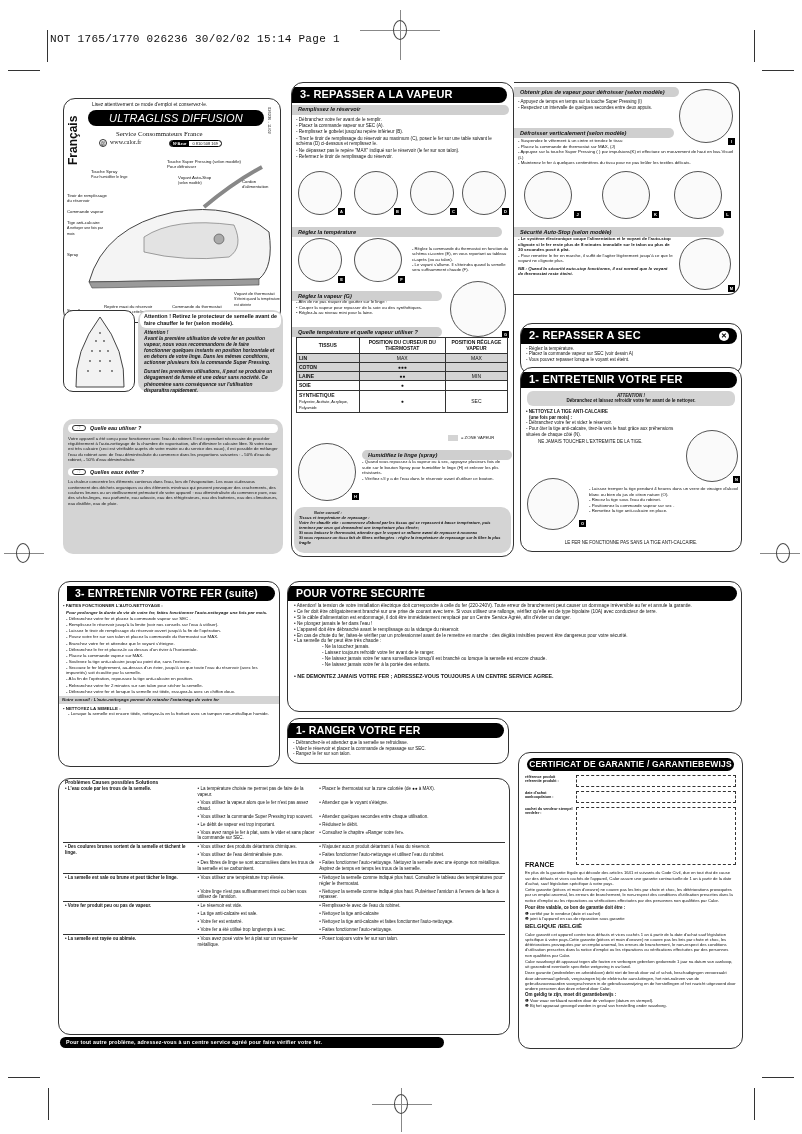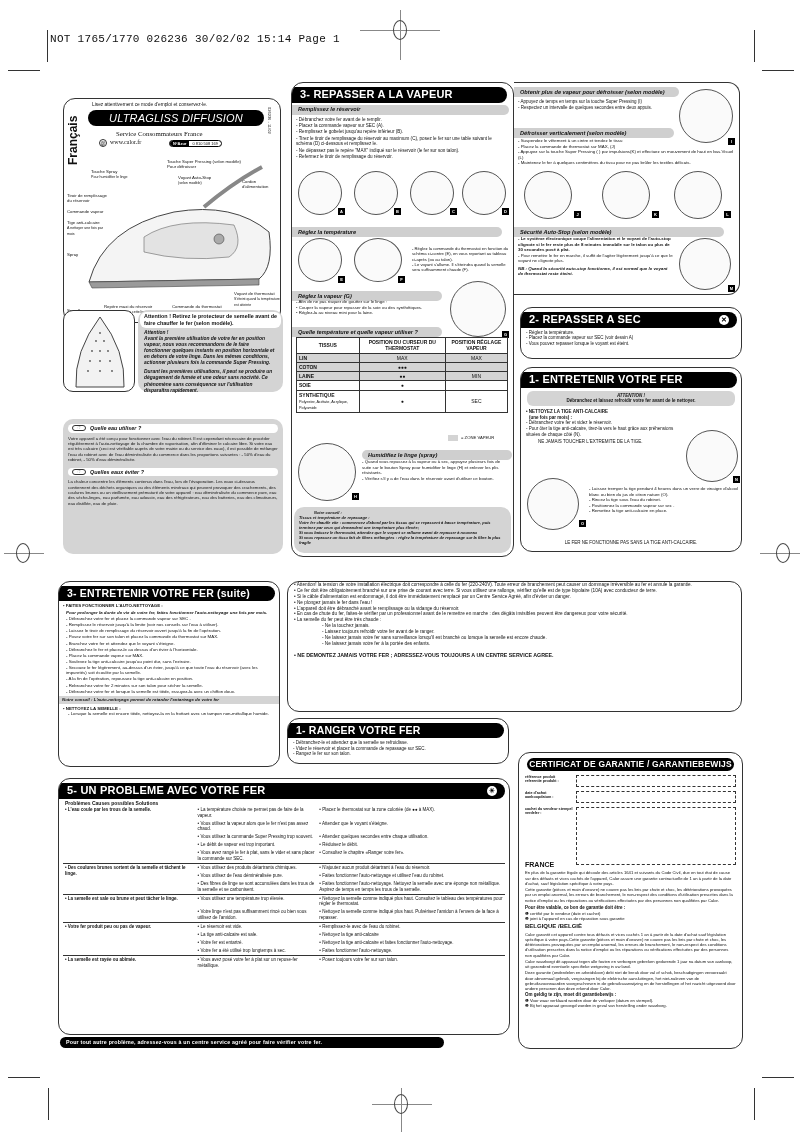--- a/index.html
+++ b/index.html
@@ -249,21 +249,21 @@
   <div class="abs sub" style="left:0;top:142px;width:210px">Sécurité Auto-Stop (selon modèle)</div>
   <div class="abs" style="left:4px;top:153px;width:155px;font-size:4.4px">
     <div style="font-weight:bold">- Le système électronique coupe l'alimentation et le voyant de l'auto-stop clignote si le fer reste plus de 8 minutes immobile sur le talon ou plus de 30 secondes posé à plat.</div>
     <div>- Pour remettre le fer en marche, il suffit de l'agiter légèrement jusqu'à ce que le voyant ne clignote plus.</div>
     <div style="font-weight:bold;font-style:italic;margin-top:2px">NB : Quand la sécurité auto-stop fonctionne, il est normal que le voyant de thermostat reste éteint.</div>
   </div>
   <div class="illus" style="left:165px;top:155px;width:52px;height:52px"></div>
   <div class="tag" style="left:214px;top:202px">M</div>
 </div>
 
-<div class="panel" style="left:520px;top:307px;width:222px;height:52px">
+<div class="panel" style="left:520px;top:323px;width:222px;height:52px">
   <div class="bar" style="margin:4px 4px 2px 0;font-size:11px;display:flex;justify-content:space-between;align-items:center">
     <span>2- REPASSER A SEC</span>
     <span style="width:10px;height:10px;background:#fff;color:#000;border-radius:50%;font-size:7px;text-align:center;line-height:10px">✕</span>
   </div>
   <div style="padding:0 5px;font-size:4.5px">
     <div>- Réglez la température.</div>
     <div>- Placez la commande vapeur sur SEC (voir dessin A)</div>
     <div>- Vous pouvez repasser lorsque le voyant est éteint.</div>
   </div>
 </div>
@@ -288,21 +288,21 @@
   <div class="abs" style="left:68px;top:118px;width:150px;font-size:4.4px">
     <div>- Laissez tremper la tige pendant 4 heures dans un verre de vinaigre d'alcool blanc ou bien du jus de citron nature (O).</div>
     <div>- Rincez la tige sous l'eau du robinet.</div>
     <div>- Positionnez la commande vapeur sur sec .</div>
     <div>- Remettez la tige anti-calcaire en place.</div>
   </div>
   <div class="abs" style="left:0;top:172px;width:220px;text-align:center;font-size:4.5px">LE FER NE FONCTIONNE PAS SANS LA TIGE ANTI-CALCAIRE.</div>
 </div>
 
 <div class="panel" style="left:58px;top:581px;width:222px;height:186px">
-  <div class="bar" style="margin:4px 4px 2px 0;font-size:10.5px">3- ENTRETENIR VOTRE FER (suite)</div>
+  <div class="bar" style="margin:4px 4px 2px 8px;font-size:10.5px">3- ENTRETENIR VOTRE FER (suite)</div>
   <div style="padding:0 4px;font-size:4.4px">
     <div style="font-weight:bold">• FAITES FONCTIONNER L'AUTO-NETTOYAGE :</div>
     <div style="font-weight:bold;font-style:italic;padding-left:3px;margin:1px 0">Pour prolonger la durée de vie de votre fer, faites fonctionner l'auto-nettoyage une fois par mois.</div>
     <ul class="ul" style="padding-left:3px">
       <li>- Débranchez votre fer et placez la commande vapeur sur SEC .</li>
       <li>- Remplissez le réservoir jusqu'à la limite (voir nos conseils sur l'eau à utiliser).</li>
       <li>- Laissez le tiroir de remplissage du réservoir ouvert jusqu'à la fin de l'opération.</li>
       <li>- Posez votre fer sur son talon et placez la commande du thermostat sur MAX.</li>
       <li>- Branchez votre fer et attendez que le voyant s'éteigne.</li>
       <li>- Débranchez le fer et placez-le au dessus d'un évier à l'horizontale.</li>
@@ -313,20 +313,21 @@
       <li>- Rebranchez votre fer 2 minutes sur son talon pour sécher la semelle.</li>
       <li>- Débranchez votre fer et lorsque la semelle est tiède, essuyez-la avec un chiffon doux.</li>
     </ul>
     <div class="grey" style="font-weight:bold;font-style:italic;padding:1px 3px;margin:2px -4px">Notre conseil : L'auto-nettoyage permet de retarder l'entartrage de votre fer</div>
     <div style="font-weight:bold;margin-top:2px">• NETTOYEZ LA SEMELLE :</div>
     <div style="padding-left:5px">- Lorsque la semelle est encore tiède, nettoyez-la en la frottant avec un tampon non-métallique humide.</div>
   </div>
 </div>
 
 <div class="panel" style="left:287px;top:581px;width:455px;height:131px">
+  <div class="bar" style="margin:4px 4px 2px 0;font-size:10.5px">POUR VOTRE SECURITE</div>
   <div style="padding:0 6px;font-size:4.7px">
     <div>• Attention! la tension de votre installation électrique doit correspondre à celle du fer (220-240V). Toute erreur de branchement peut causer un dommage irréversible au fer et annule la garantie.</div>
     <div>• Ce fer doit être obligatoirement branché sur une prise de courant avec terre. Si vous utilisez une rallonge, vérifiez qu'elle est de type bipolaire (10A) avec conducteur de terre.</div>
     <div>• Si le câble d'alimentation est endommagé, il doit être immédiatement remplacé par un Centre Service Agréé, afin d'éviter un danger.</div>
     <div>• Ne plongez jamais le fer dans l'eau !</div>
     <div>• L'appareil doit être débranché avant le remplissage ou la vidange du réservoir.</div>
     <div>• En cas de chute du fer, faites-le vérifier par un professionnel avant de le remettre en marche : des dégâts invisibles peuvent être dangereux pour votre sécurité.</div>
     <div>• La semelle du fer peut être très chaude :</div>
     <div style="padding-left:28px">
       <div>- Ne la touchez jamais.</div>
@@ -341,24 +342,20 @@
 <div class="panel" style="left:287px;top:718px;width:222px;height:46px">
   <div class="bar" style="margin:4px 4px 2px 0;font-size:10.5px">1- RANGER VOTRE FER</div>
   <div style="padding:0 5px;font-size:4.5px">
     <div>- Débranchez-le et attendez que la semelle se refroidisse.</div>
     <div>- Videz le réservoir et placez la commande de repassage sur SEC.</div>
     <div>- Rangez le fer sur son talon.</div>
   </div>
 </div>
 
 <div class="panel" style="left:58px;top:778px;width:452px;height:257px">
-  <div class="bar" style="margin:4px 4px 1px 0;font-size:11px;display:flex;justify-content:space-between;align-items:center">
-    <span>5- UN PROBLEME AVEC VOTRE FER</span>
-    <span style="width:10px;height:10px;background:#fff;color:#000;border-radius:50%;font-size:7px;text-align:center;line-height:10px">☀</span>
-  </div>
   <div style="padding:0 6px;font-weight:bold;font-size:5px">Problèmes Causes possibles Solutions</div>
   <div style="padding:0 4px">
     <table class="prob">
       <tbody>
         <tr>
             <td class="p" rowspan="5">• L'eau coule par les trous de la semelle.</td>
             <td>• La température choisie ne permet pas de faire de la vapeur.</td>
             <td>• Placez le thermostat sur la zone coloriée (de ●● à MAX).</td>
           </tr>
         <tr>

